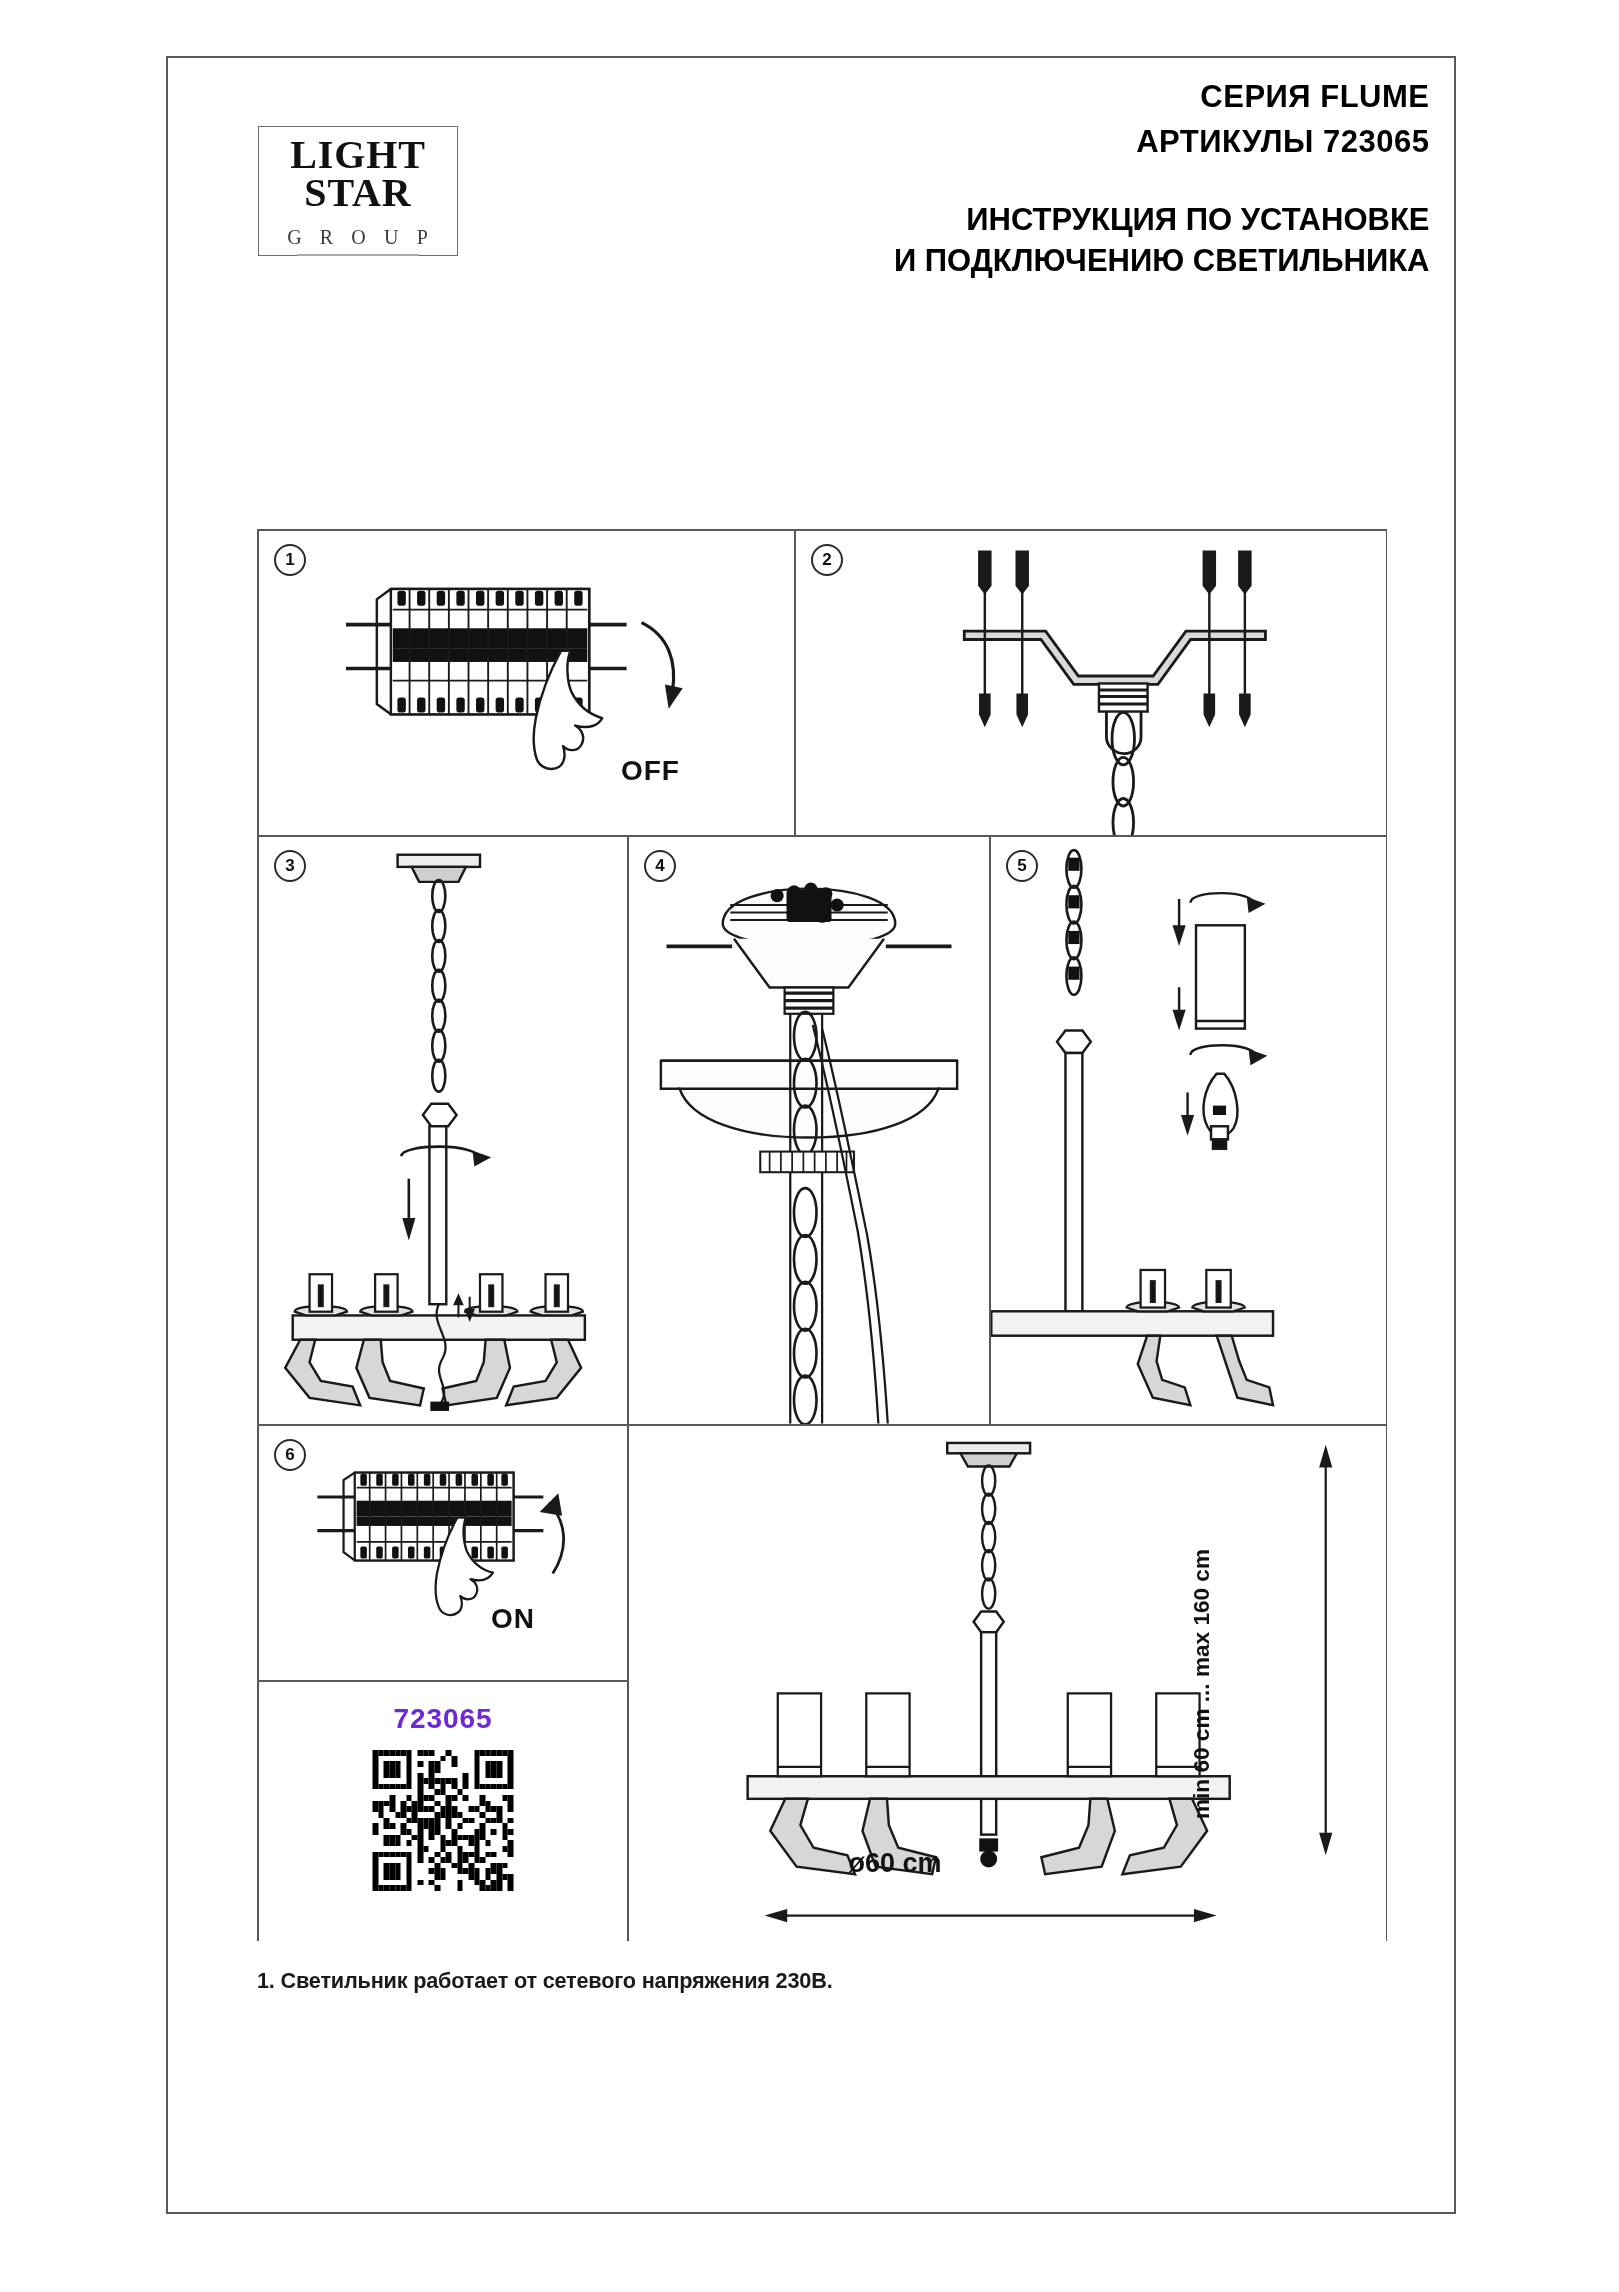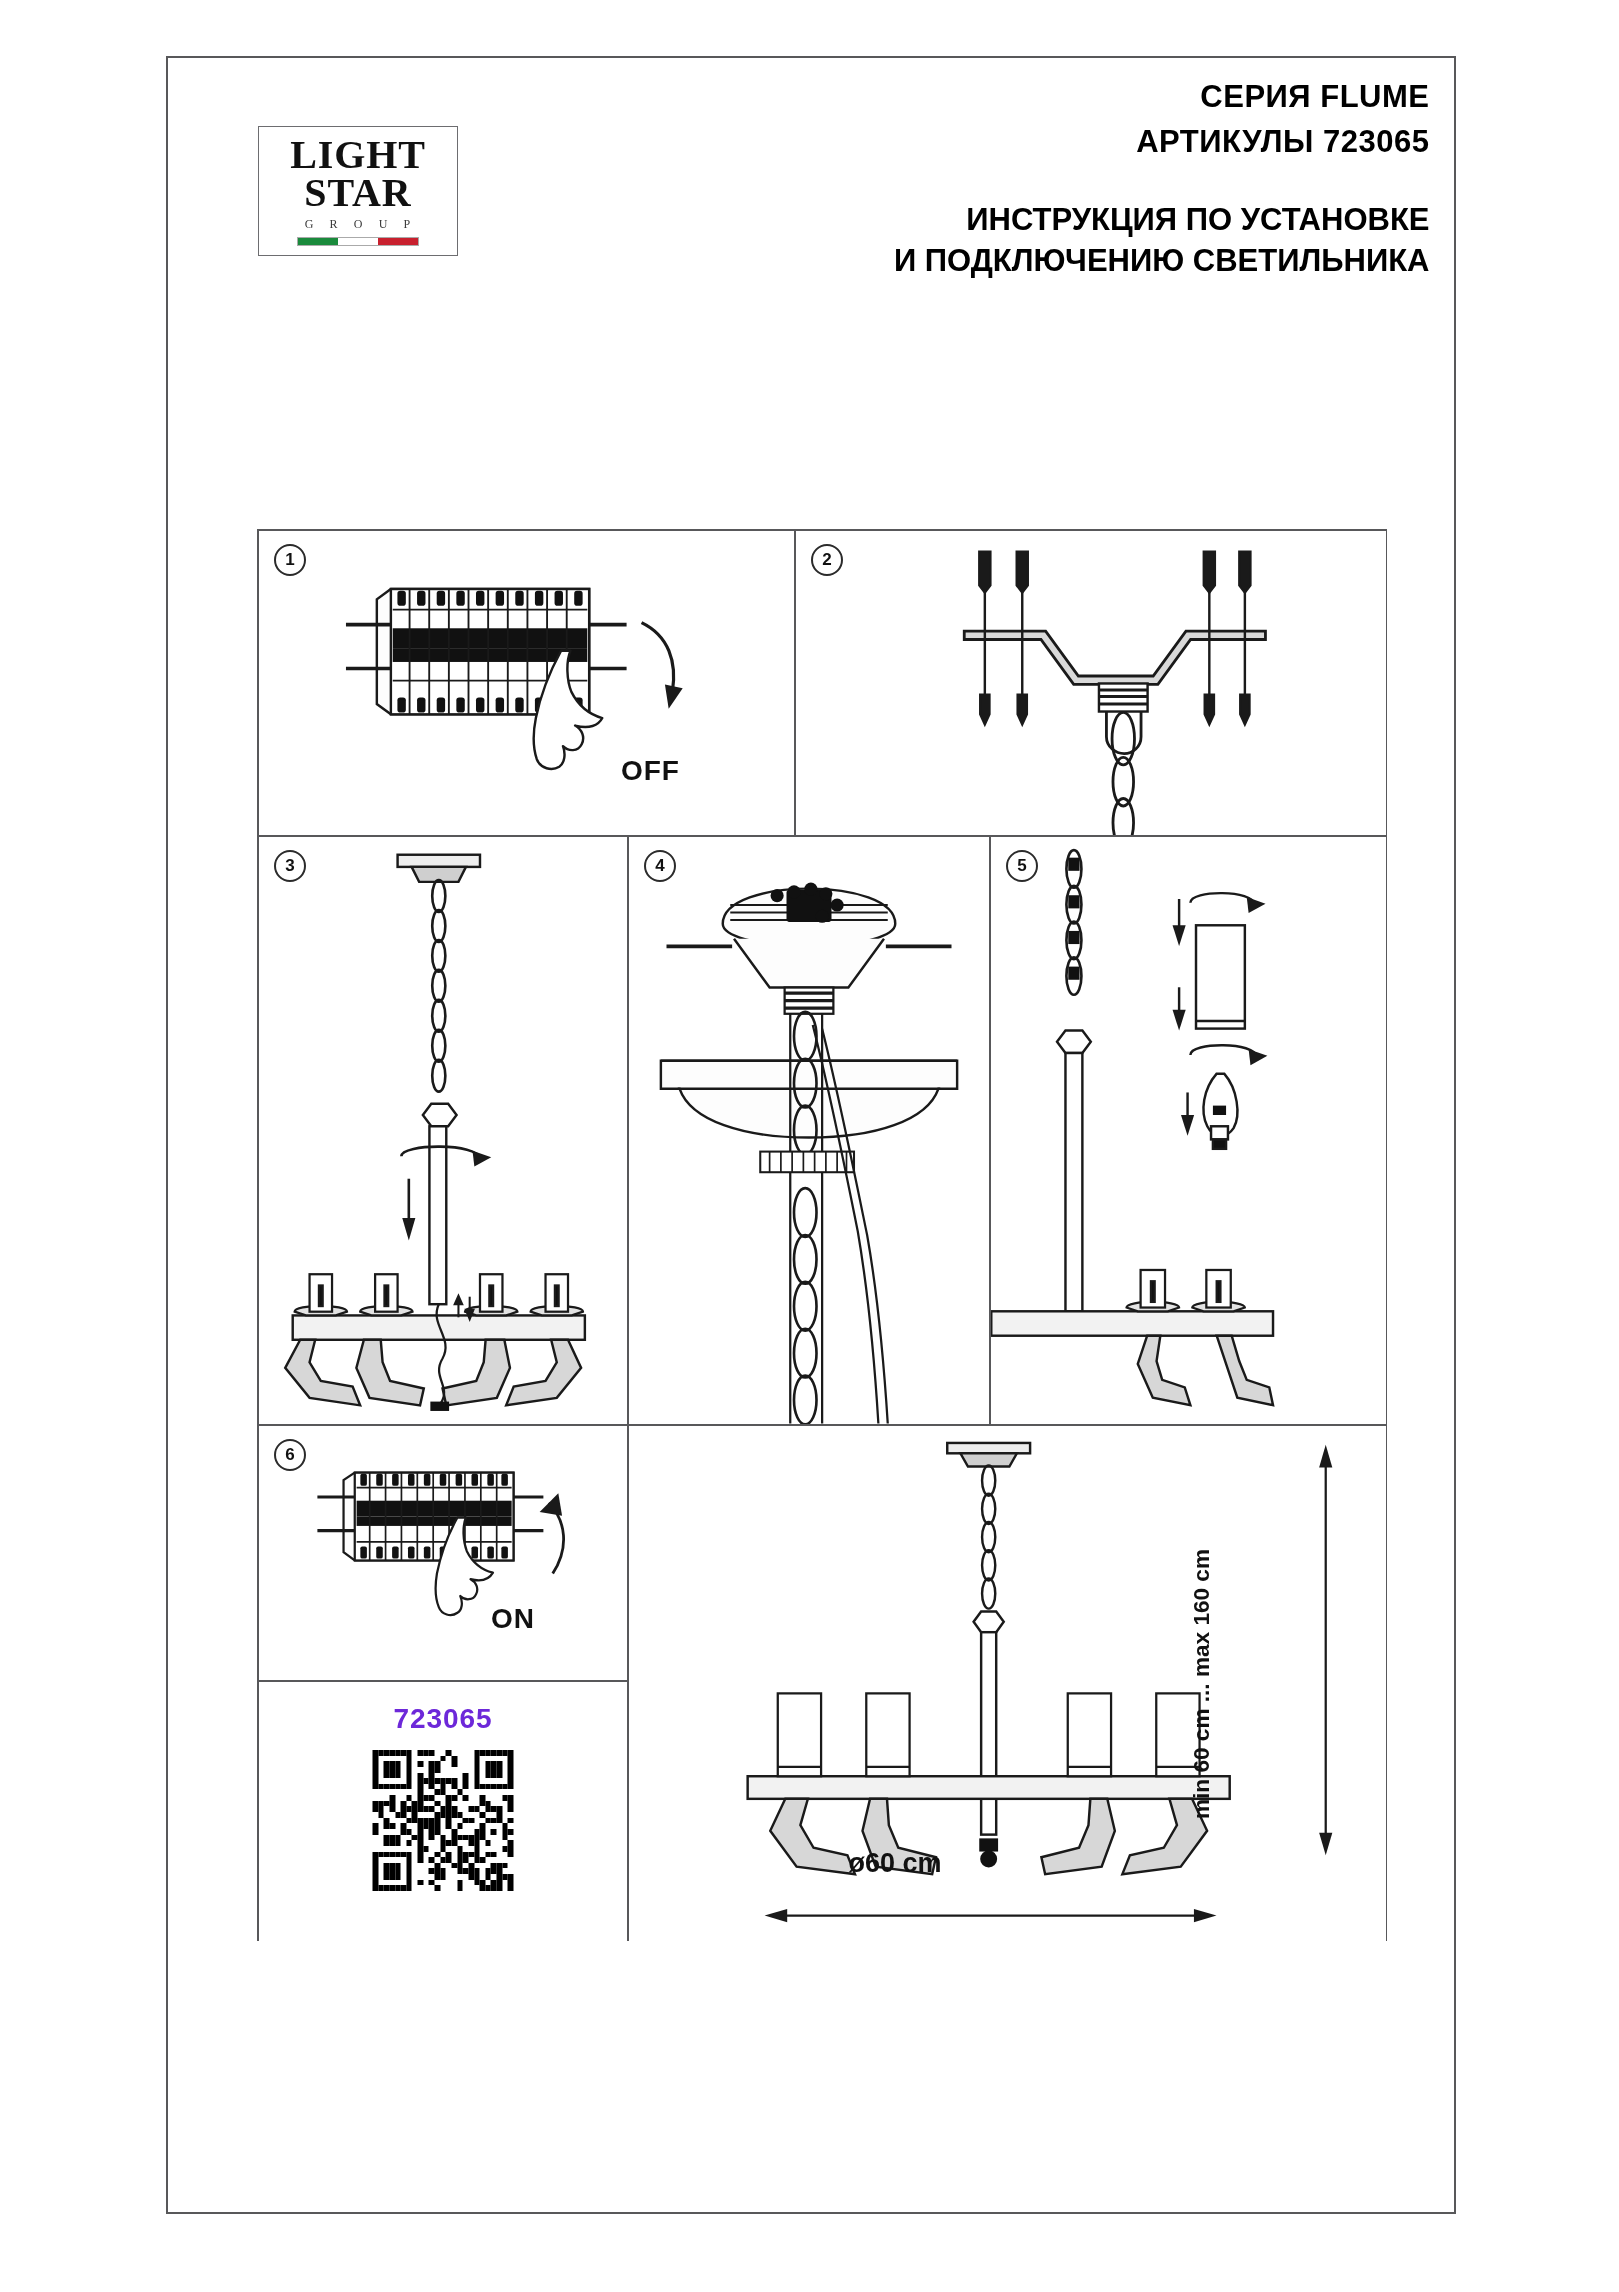--- a/index.html
+++ b/index.html
@@ -40,24 +40,24 @@
   .logo-light, .logo-star {
     font-family: "Liberation Serif", serif;
     font-weight: 700;
     font-size: 40px;
     line-height: 0.94;
     letter-spacing: 0.9px;
     color: #111;
   }
   .logo-group {
     font-family: "Liberation Serif", serif;
-    font-size: 12px;
+    font-size: 20px;
     letter-spacing: 6.6px;
     color: #3b3b3b;
-    margin-top: 5px;
+    margin-top: 14px;
     padding-left: 5.6px;
   }
   .flag {
     margin-top: 5.6px;
     width: 122px; height: 8.5px;
     display: flex;
     border: 0.9px solid #aaa;
   }
   .flag > i { flex: 1 1 33.33%; display: block; }
 
@@ -1308,17 +1308,18 @@
             <polygon points="600,513 600,527 624,520" fill="#1a1a1a"></polygon>
           </svg>
         </div>
         <div class="dim-v" style="right:49px;">min 60 cm ... max 160 cm</div>
         <div class="dim-h" style="bottom:62px; left:-56px; right:169px;">ø60 cm</div>
       </div>
 
     </div>
 
     <div class="notes">
+      <div class="note">1. Светильник работает от сетевого напряжения 230В.</div>
     </div>
 
   </div>
 </div>
 
 
 </body></html>

